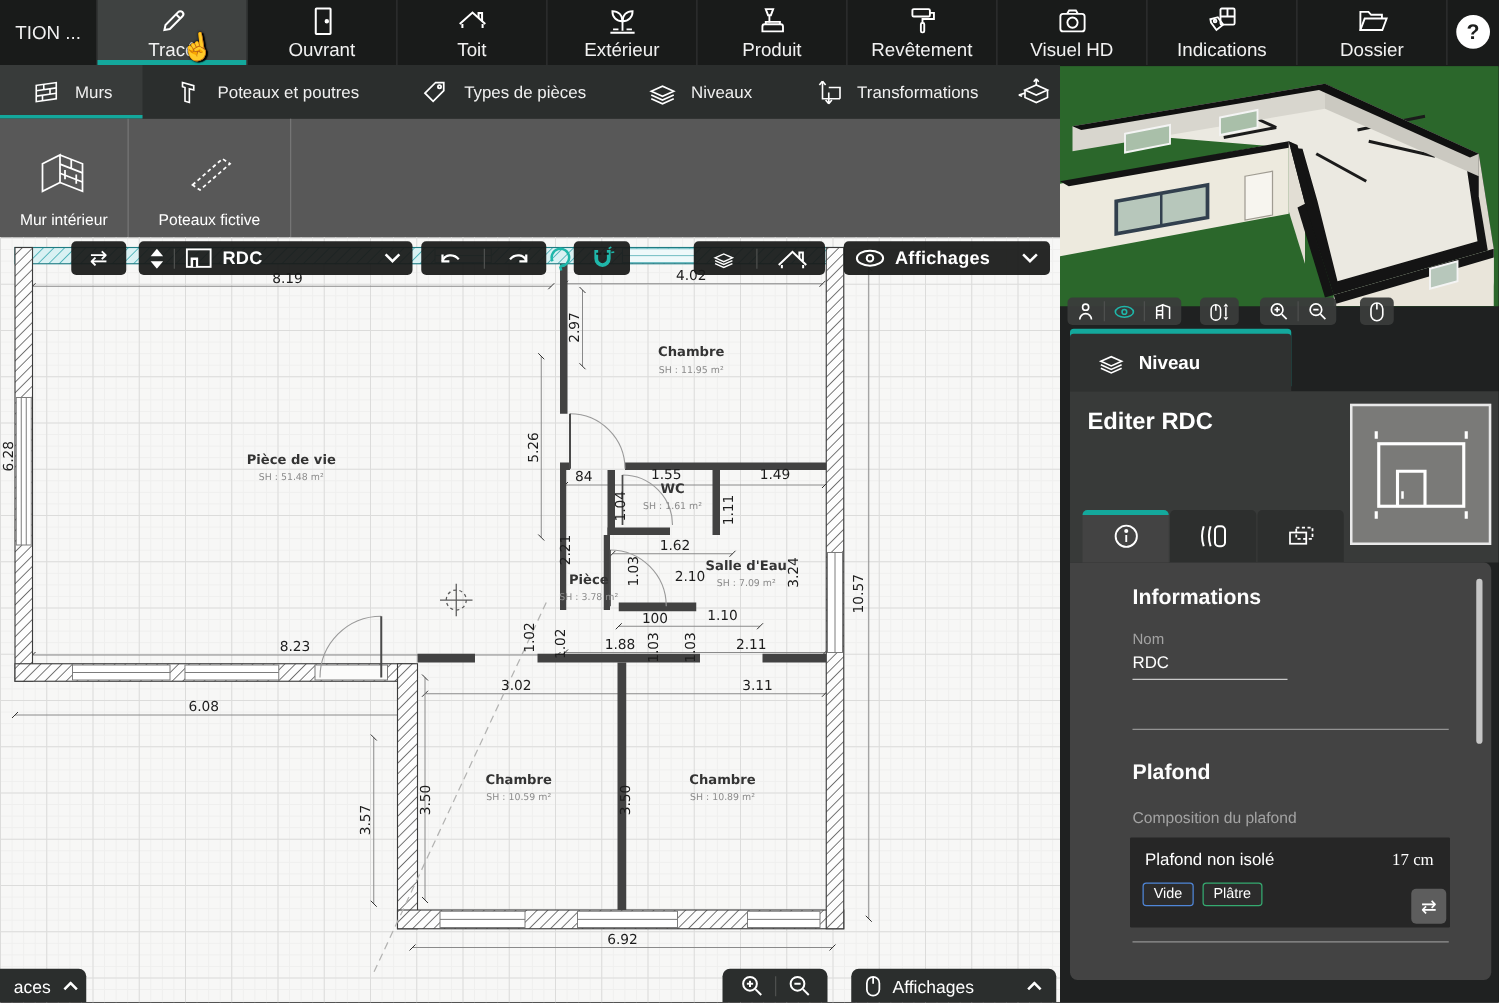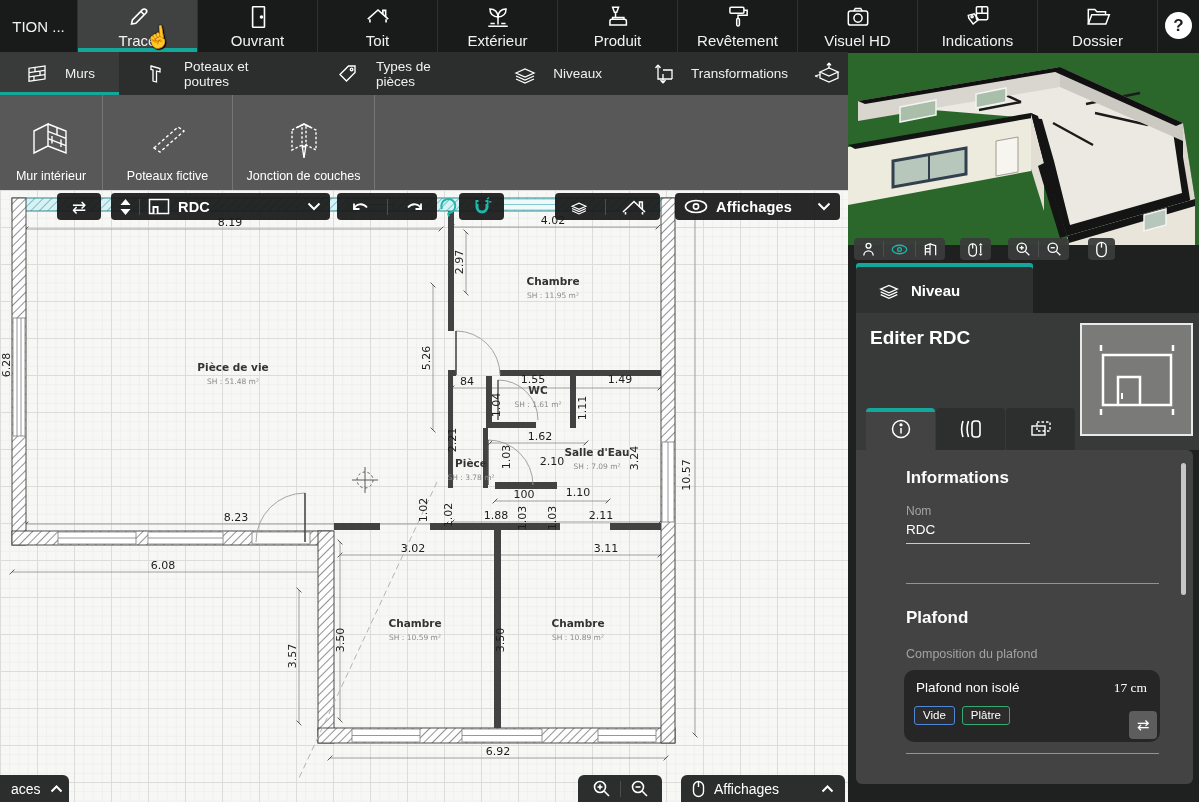--- a/index.html
+++ b/index.html
@@ -16,21 +16,21 @@
   .tab.first{width:78px;justify-content:center;font-size:15px;}
   .tab.active{background:#3f4241;}
   .tab.active::after{content:"";position:absolute;left:0;right:0;bottom:0;height:4px;background:#14a89c;}
   .helpbtn{position:absolute;right:7px;top:12px;width:27px;height:27px;border-radius:50%;background:#fff;
        color:#1c1e1d;font-weight:bold;font-size:17px;display:flex;align-items:center;justify-content:center;}
   .cursorhand{position:absolute;left:145px;top:26px;font-size:21px;color:#fff;
        text-shadow:0 0 2px #000,1px 1px 1px #000;transform:rotate(-8deg);pointer-events:none;}
 
   
   .ribbon{position:absolute;top:52px;left:0;width:848px;height:43px;background:#2b2e2d;display:flex;overflow:hidden;}
-  .rtab{display:flex;align-items:center;gap:15px;padding:0 24px;font-size:13.5px;color:#f0f0f0;position:relative;cursor:pointer;}
+  .rtab{display:flex;align-items:center;gap:10px;padding:0 24px;font-size:13.5px;color:#f0f0f0;position:relative;cursor:pointer;}
   .rtab.active{background:#383b3a;}
   .rtab.active::after{content:"";position:absolute;left:0;right:0;bottom:0;height:3px;background:#14a89c;}
   .rtab-part{margin-left:auto;display:flex;align-items:center;padding-right:2px;}
 
   
   .tools{position:absolute;top:95px;left:0;width:848px;height:95px;background:#585858;display:flex;}
   .tool{display:flex;flex-direction:column;align-items:center;justify-content:flex-end;padding-bottom:7px;gap:5px;
         font-size:12.5px;color:#fff;border-right:1px solid #757575;cursor:pointer;}
 
   
@@ -72,21 +72,21 @@
   .ptab{width:69px;height:42px;display:flex;align-items:center;justify-content:center;background:#2d2f2e;
         border-radius:4px 4px 0 0;margin-right:1px;position:relative;cursor:pointer;}
   .ptab.active{background:#434343;}
   .ptab.active::before{content:"";position:absolute;top:0;left:0;right:0;height:4px;background:#14a89c;border-radius:4px 4px 0 0;}
   .card{position:absolute;left:8px;top:397px;width:337px;height:334px;background:#434343;border-radius:0 6px 6px 6px;}
   .h1{position:absolute;left:50px;font-size:17px;font-weight:bold;color:#fdfdfd;}
   .lab{position:absolute;left:50px;font-size:12px;color:#a3a3a3;}
   .nameval{position:absolute;left:50px;top:72px;width:124px;font-size:13.5px;color:#fff;
         border-bottom:1px solid #c9c9c9;padding-bottom:6px;}
   .divider{position:absolute;left:50px;width:253px;height:1px;background:#939393;}
-  .ceilcard{position:absolute;left:48px;top:220px;width:256px;height:72px;background:#262626;border-radius:10px;}
+  .ceilcard{position:absolute;left:48px;top:220px;width:256px;height:72px;background:#262626;border-radius:1px;}
   .ceilname{position:absolute;left:12px;top:10px;font-size:13.5px;color:#fff;}
   .ceilthick{position:absolute;right:13px;top:10px;font-size:13.5px;color:#fff;font-family:Liberation Serif, serif;}
   .badges{position:absolute;left:10px;top:36px;display:flex;gap:7px;}
   .badge{border:1px solid;border-radius:3px;padding:2px 8px 3px;font-size:11.5px;color:#fff;background:#2c2c2c;}
   .badge.vide{border-color:#4f86d8;}
   .badge.platre{border-color:#35aa70;}
   .swapbtn{position:absolute;right:3px;bottom:3px;width:28px;height:28px;background:#5d5d5d;border-radius:4px;
         display:flex;align-items:center;justify-content:center;font-size:15px;color:#fff;cursor:pointer;}
   .scrollthumb{position:absolute;right:7px;top:13px;width:5px;height:132px;background:#c6c6c6;border-radius:3px;}
   .swapglyph{font-family:"DejaVu Sans",sans-serif;}
@@ -265,31 +265,20 @@
       </span>
       <span>Mur intérieur</span>
     </div>
     <div class="tool" style="width:130px">
       <span class="i">
         <svg width="52" height="46" viewBox="0 0 52 46" stroke="#fff" fill="none" stroke-width="1.4" stroke-dasharray="3 2.4">
             <path d="M12 30 L36 9 L42 13 L18 34 Z"></path>
           </svg>
       </span>
       <span>Poteaux fictive</span>
-    </div>
-    <div class="tool" style="width:142px">
-      <span class="i">
-        <svg width="52" height="46" viewBox="0 0 52 46" stroke="#fff" fill="none" stroke-width="1.4">
-            <path d="M14 12 L24 7 L24 27 L14 32 Z" stroke-dasharray="2.5 2"></path>
-            <path d="M28 7 L38 12 L38 32 L28 27 Z" stroke-dasharray="2.5 2"></path>
-            <path d="M24 7 L26 6 L28 7 M24 27 L26 29 L28 27 L26 40 L24 27"></path>
-            <path d="M19 9.5 L26 6 L33 9.5"></path>
-          </svg>
-      </span>
-      <span>Jonction de couches</span>
     </div>
   </div>
 
   <div class="canvas">
     <svg class="plansvg" width="848" height="612" viewBox="0 0 848 612">
       <defs>
         <pattern id="hatch" width="6" height="6" patternUnits="userSpaceOnUse" patternTransform="rotate(45)">
           <rect width="6" height="6" fill="#fdfdfd"></rect>
             <line x1="0" y1="0" x2="0" y2="6" stroke="#4a4a4a" stroke-width="1.2"></line>
         </pattern>

